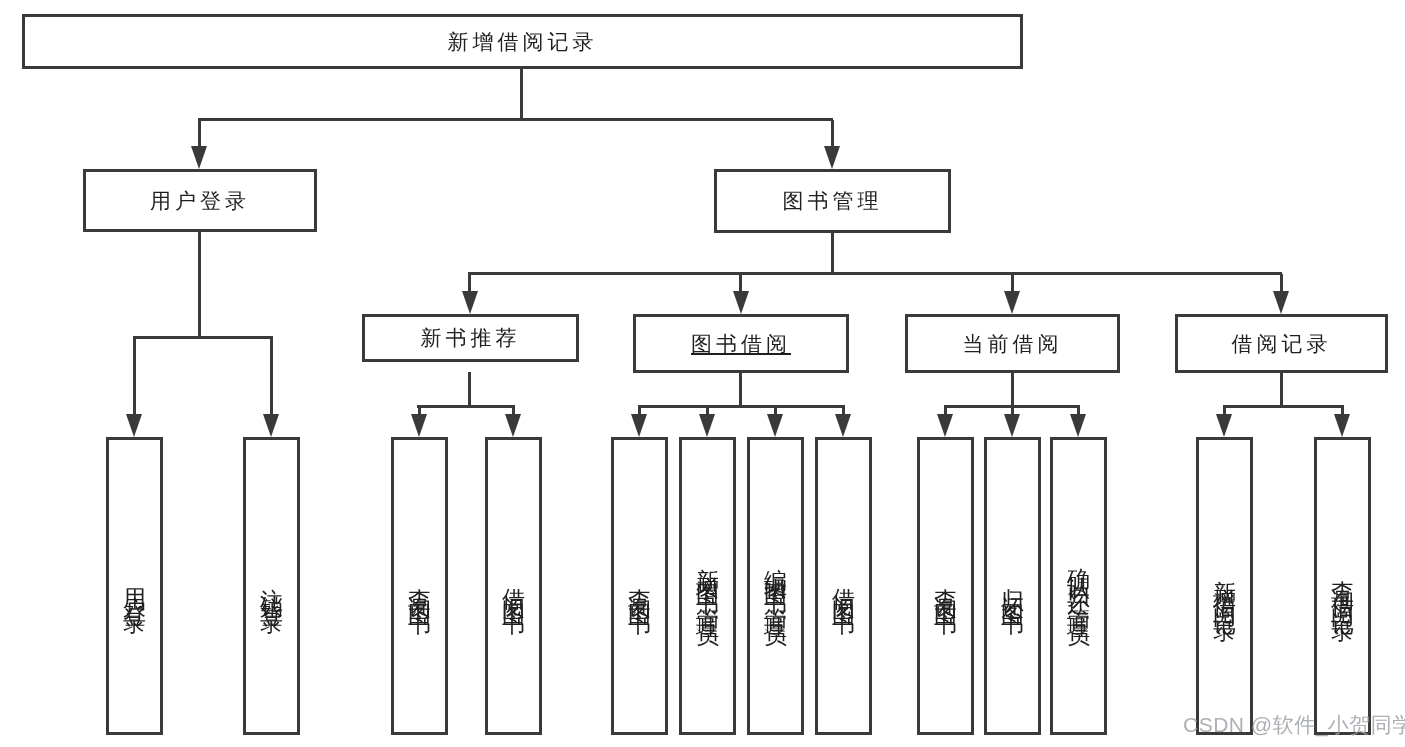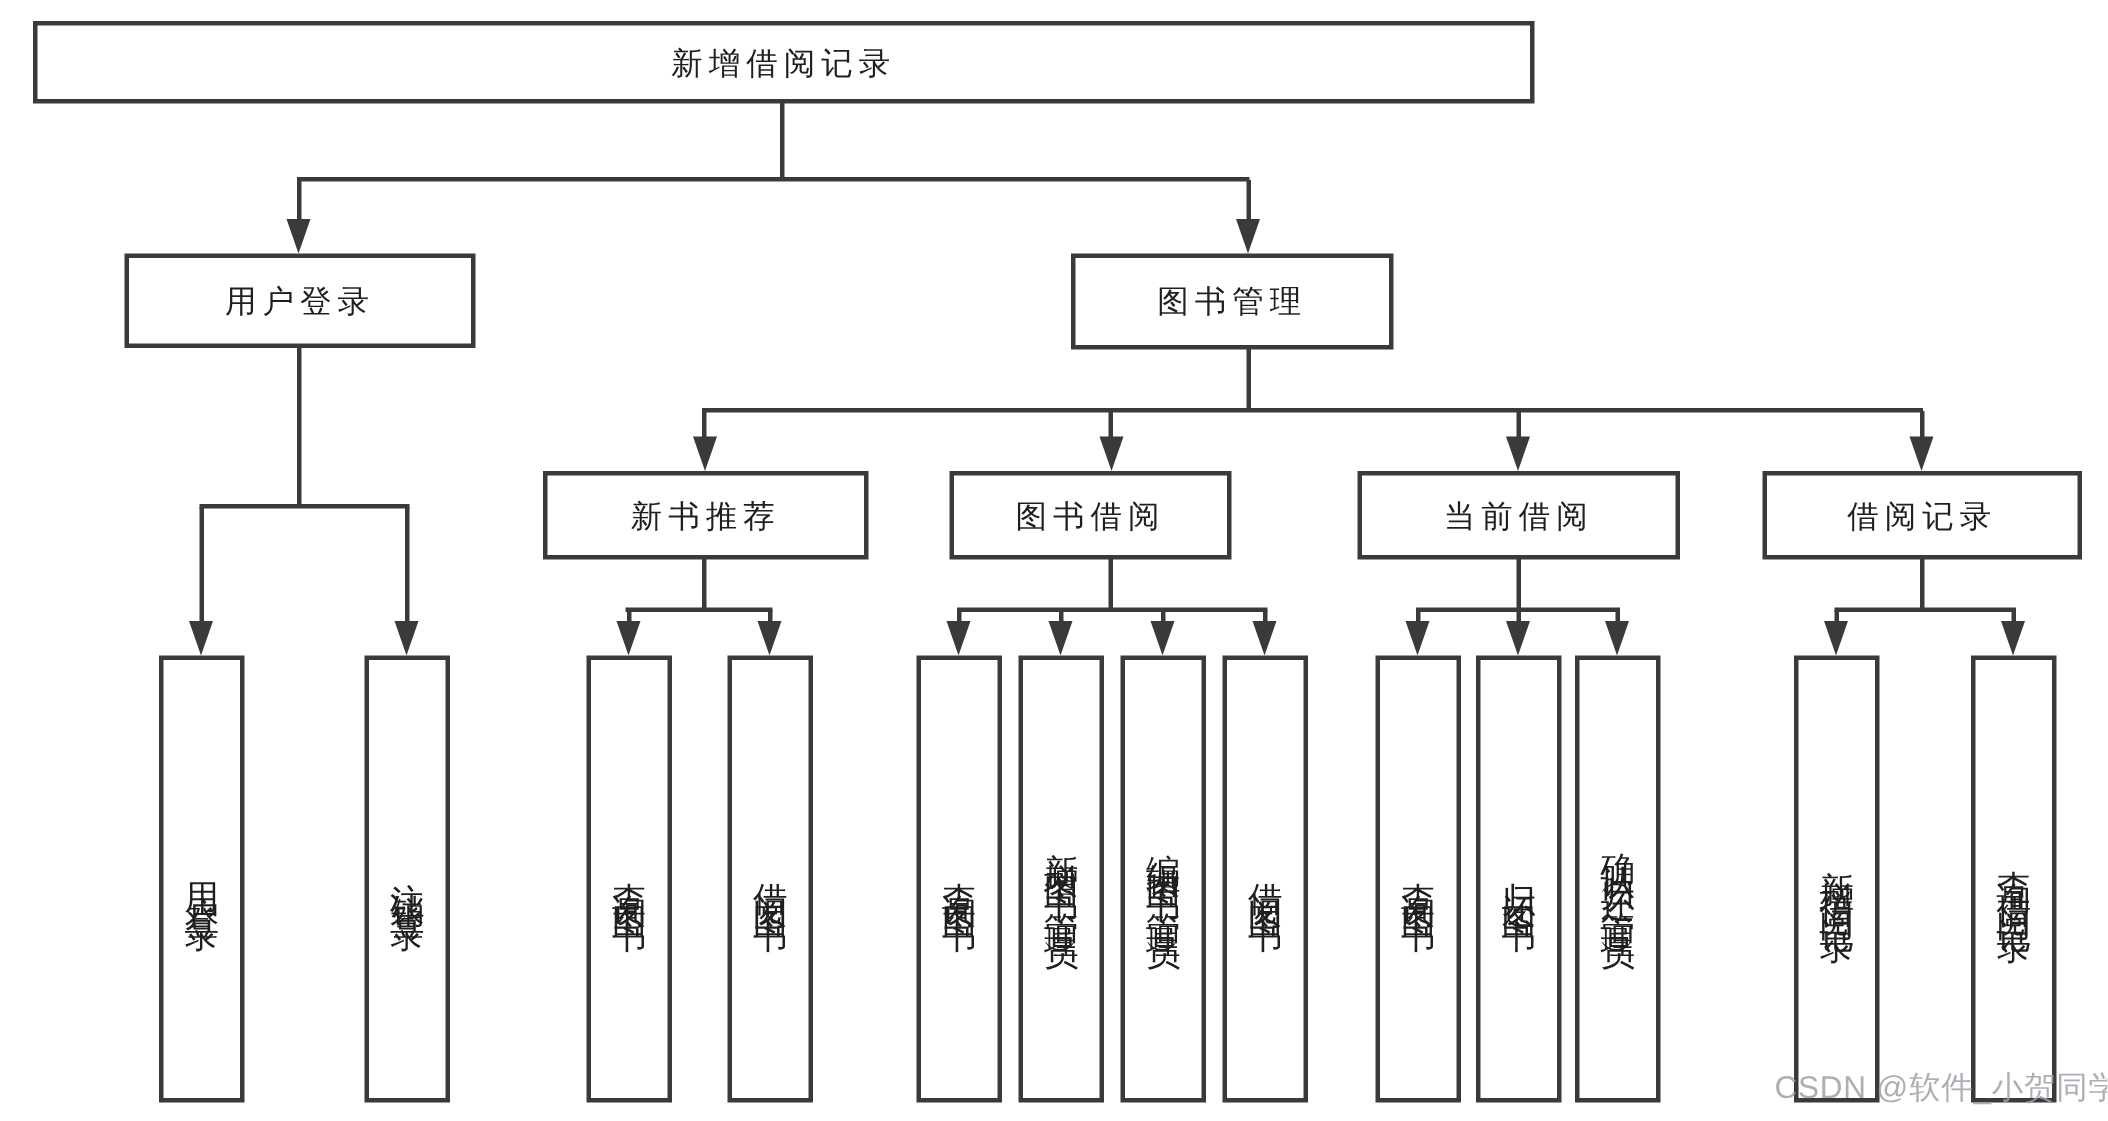--- a/index.html
+++ b/index.html
@@ -70,21 +70,21 @@
   <div class="vl" style="left:520px;top:68px;height:52px;"></div>
   <div class="hl" style="left:198px;top:118px;width:635px;"></div>
   <div class="vl" style="left:198px;top:120px;height:28px;"></div>
   <div class="ah" style="left:191px;top:146px;"></div>
   <div class="vl" style="left:831px;top:120px;height:28px;"></div>
   <div class="ah" style="left:824px;top:146px;"></div>
 
   <div class="hnode" style="left:83px;top:169px;width:234px;height:63px;">
     <span>用户登录</span>
   </div>
-  <div class="hnode" style="left:714px;top:169px;width:215px;height:64px;text-align:center;">
+  <div class="hnode" style="left:714px;top:169px;width:237px;height:64px;text-align:center;">
     <span>图书管理</span>
   </div>
 
   <div class="vl" style="left:198px;top:232px;height:106px;"></div>
   <div class="hl" style="left:133px;top:336px;width:140px;"></div>
   <div class="vl" style="left:133px;top:338px;height:78px;"></div>
   <div class="ah" style="left:126px;top:414px;"></div>
   <div class="vl" style="left:270px;top:338px;height:78px;"></div>
   <div class="ah" style="left:263px;top:414px;"></div>
 
@@ -92,24 +92,24 @@
   <div class="hl" style="left:468px;top:272px;width:814px;"></div>
   <div class="vl" style="left:468px;top:274px;height:19px;"></div>
   <div class="ah" style="left:462px;top:291px;"></div>
   <div class="vl" style="left:739px;top:274px;height:19px;"></div>
   <div class="ah" style="left:733px;top:291px;"></div>
   <div class="vl" style="left:1011px;top:274px;height:19px;"></div>
   <div class="ah" style="left:1004px;top:291px;"></div>
   <div class="vl" style="left:1280px;top:274px;height:19px;"></div>
   <div class="ah" style="left:1273px;top:291px;"></div>
 
-  <div class="hnode" style="left:362px;top:314px;width:217px;height:59px;">
+  <div class="hnode" style="left:362px;top:314px;width:217px;height:48px;">
     <span>新书推荐</span>
   </div>
-  <div class="hnode" style="left:633px;top:314px;width:188px;height:59px;">
+  <div class="hnode" style="left:633px;top:314px;width:216px;height:59px;text-decoration:underline;">
     <span>图书借阅</span>
   </div>
   <div class="hnode" style="left:905px;top:314px;width:215px;height:59px;align-items:center;">
     <span>当前借阅</span>
   </div>
   <div class="hnode" style="left:1175px;top:314px;width:213px;height:59px;">
     <span>借阅记录</span>
   </div>
 
   <div class="vl" style="left:468px;top:372px;height:36px;"></div>

